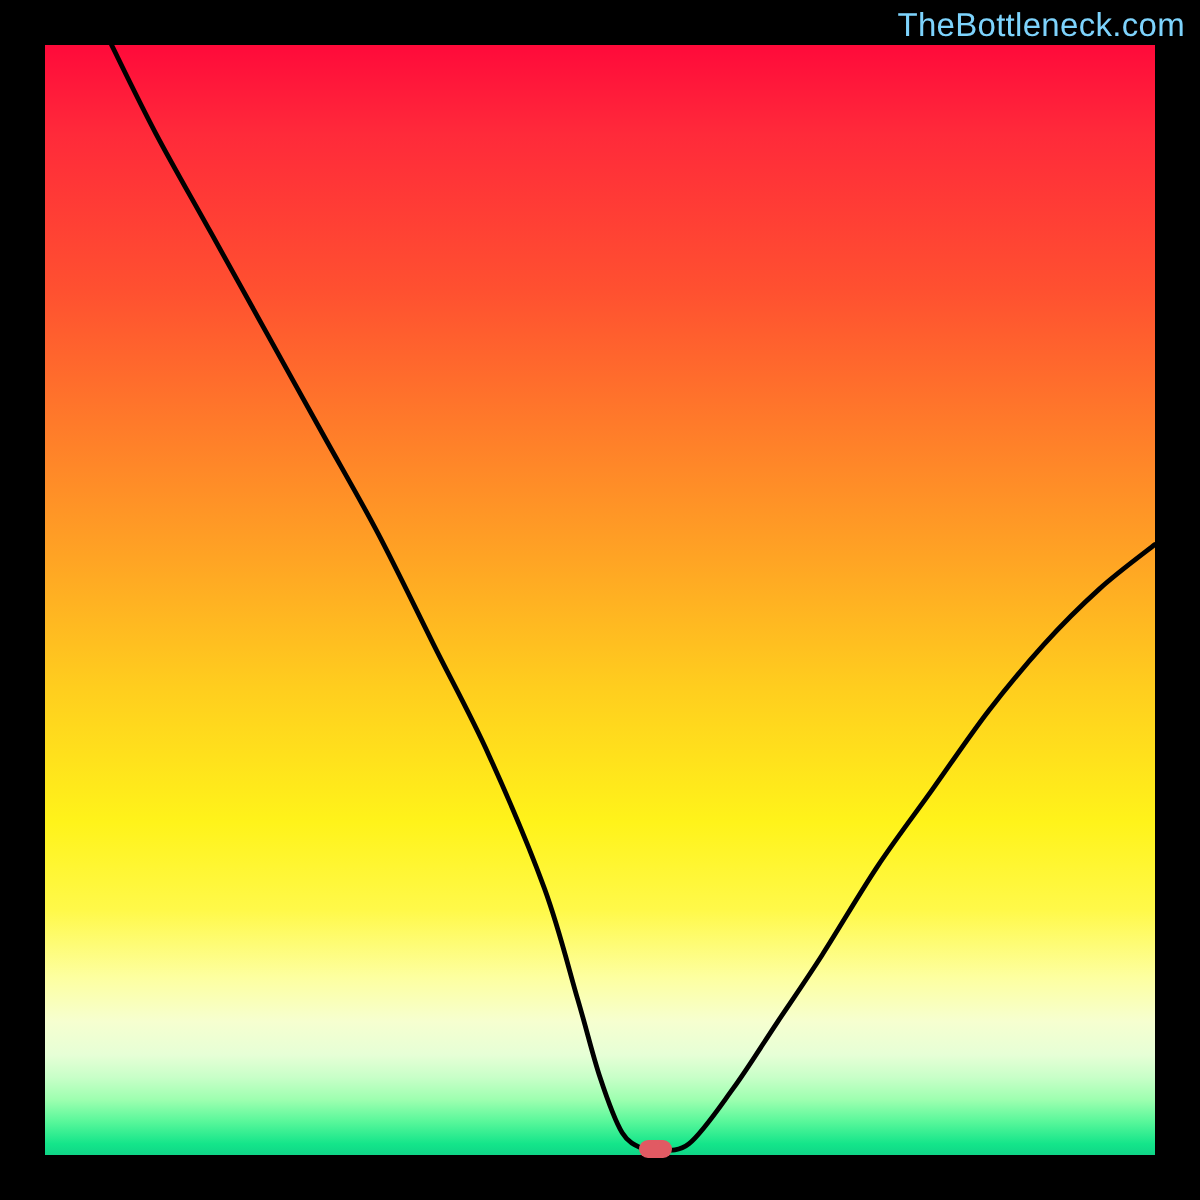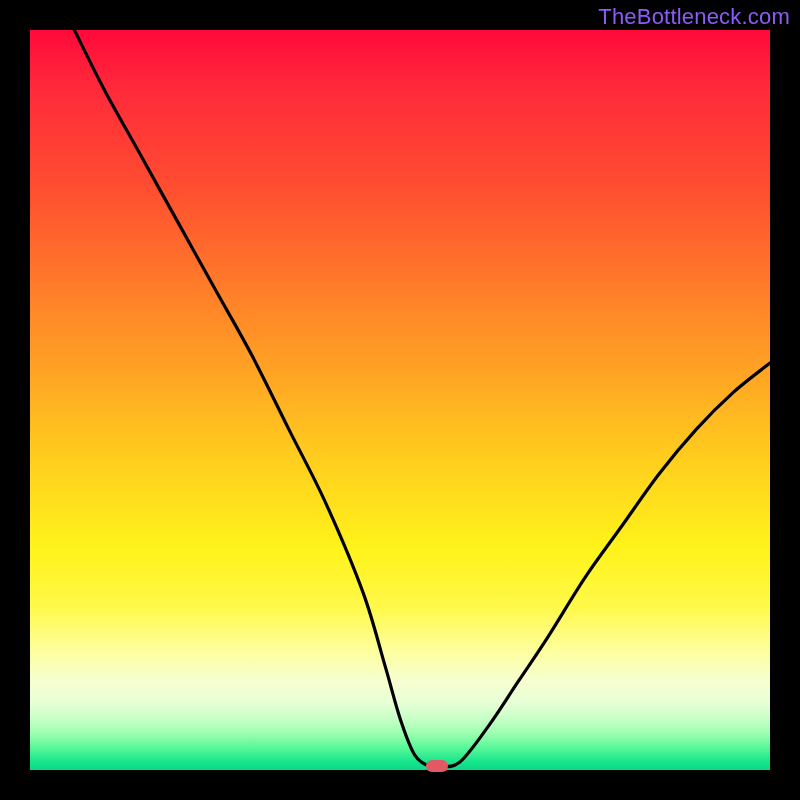--- a/index.html
+++ b/index.html
@@ -14,21 +14,21 @@
   .frame {
     position: relative;
     width: 800px;
     height: 800px;
     background: #000;
   }
   .watermark {
     position: absolute;
     top: 4px;
     right: 10px;
-    color: #8b5cf6;
+    color: #7dd3fc;
     font-size: 22px;
     font-weight: 500;
     letter-spacing: 0.2px;
     z-index: 10;
   }
   .plot {
     position: absolute;
     left: 30px;
     top: 30px;
     width: 740px;

